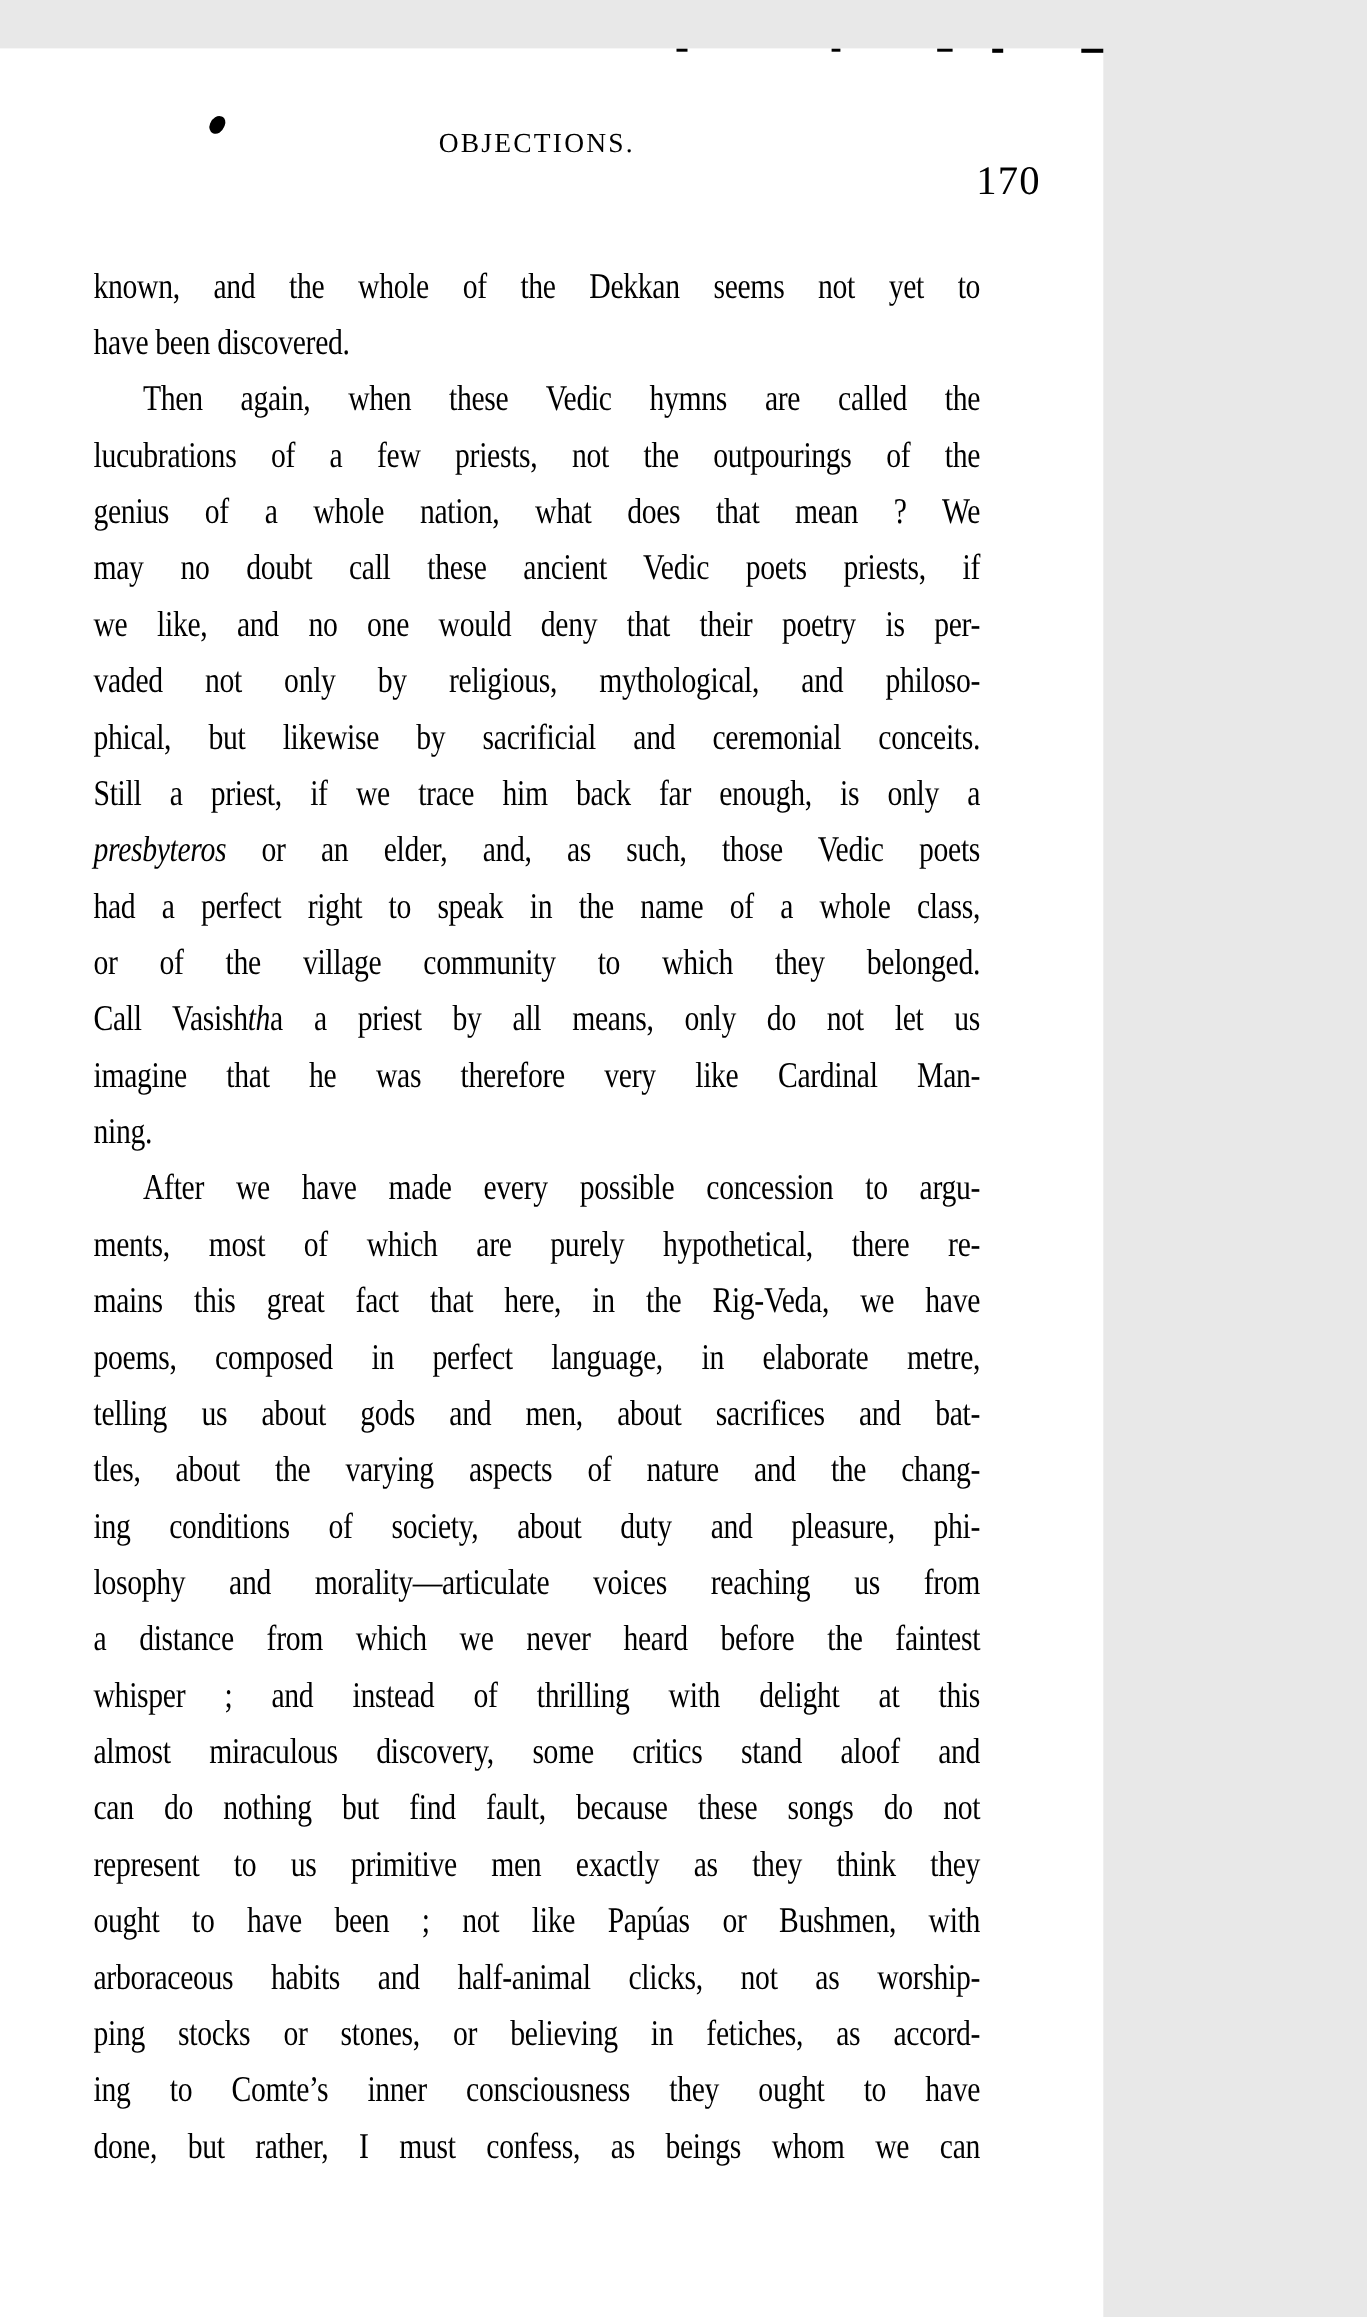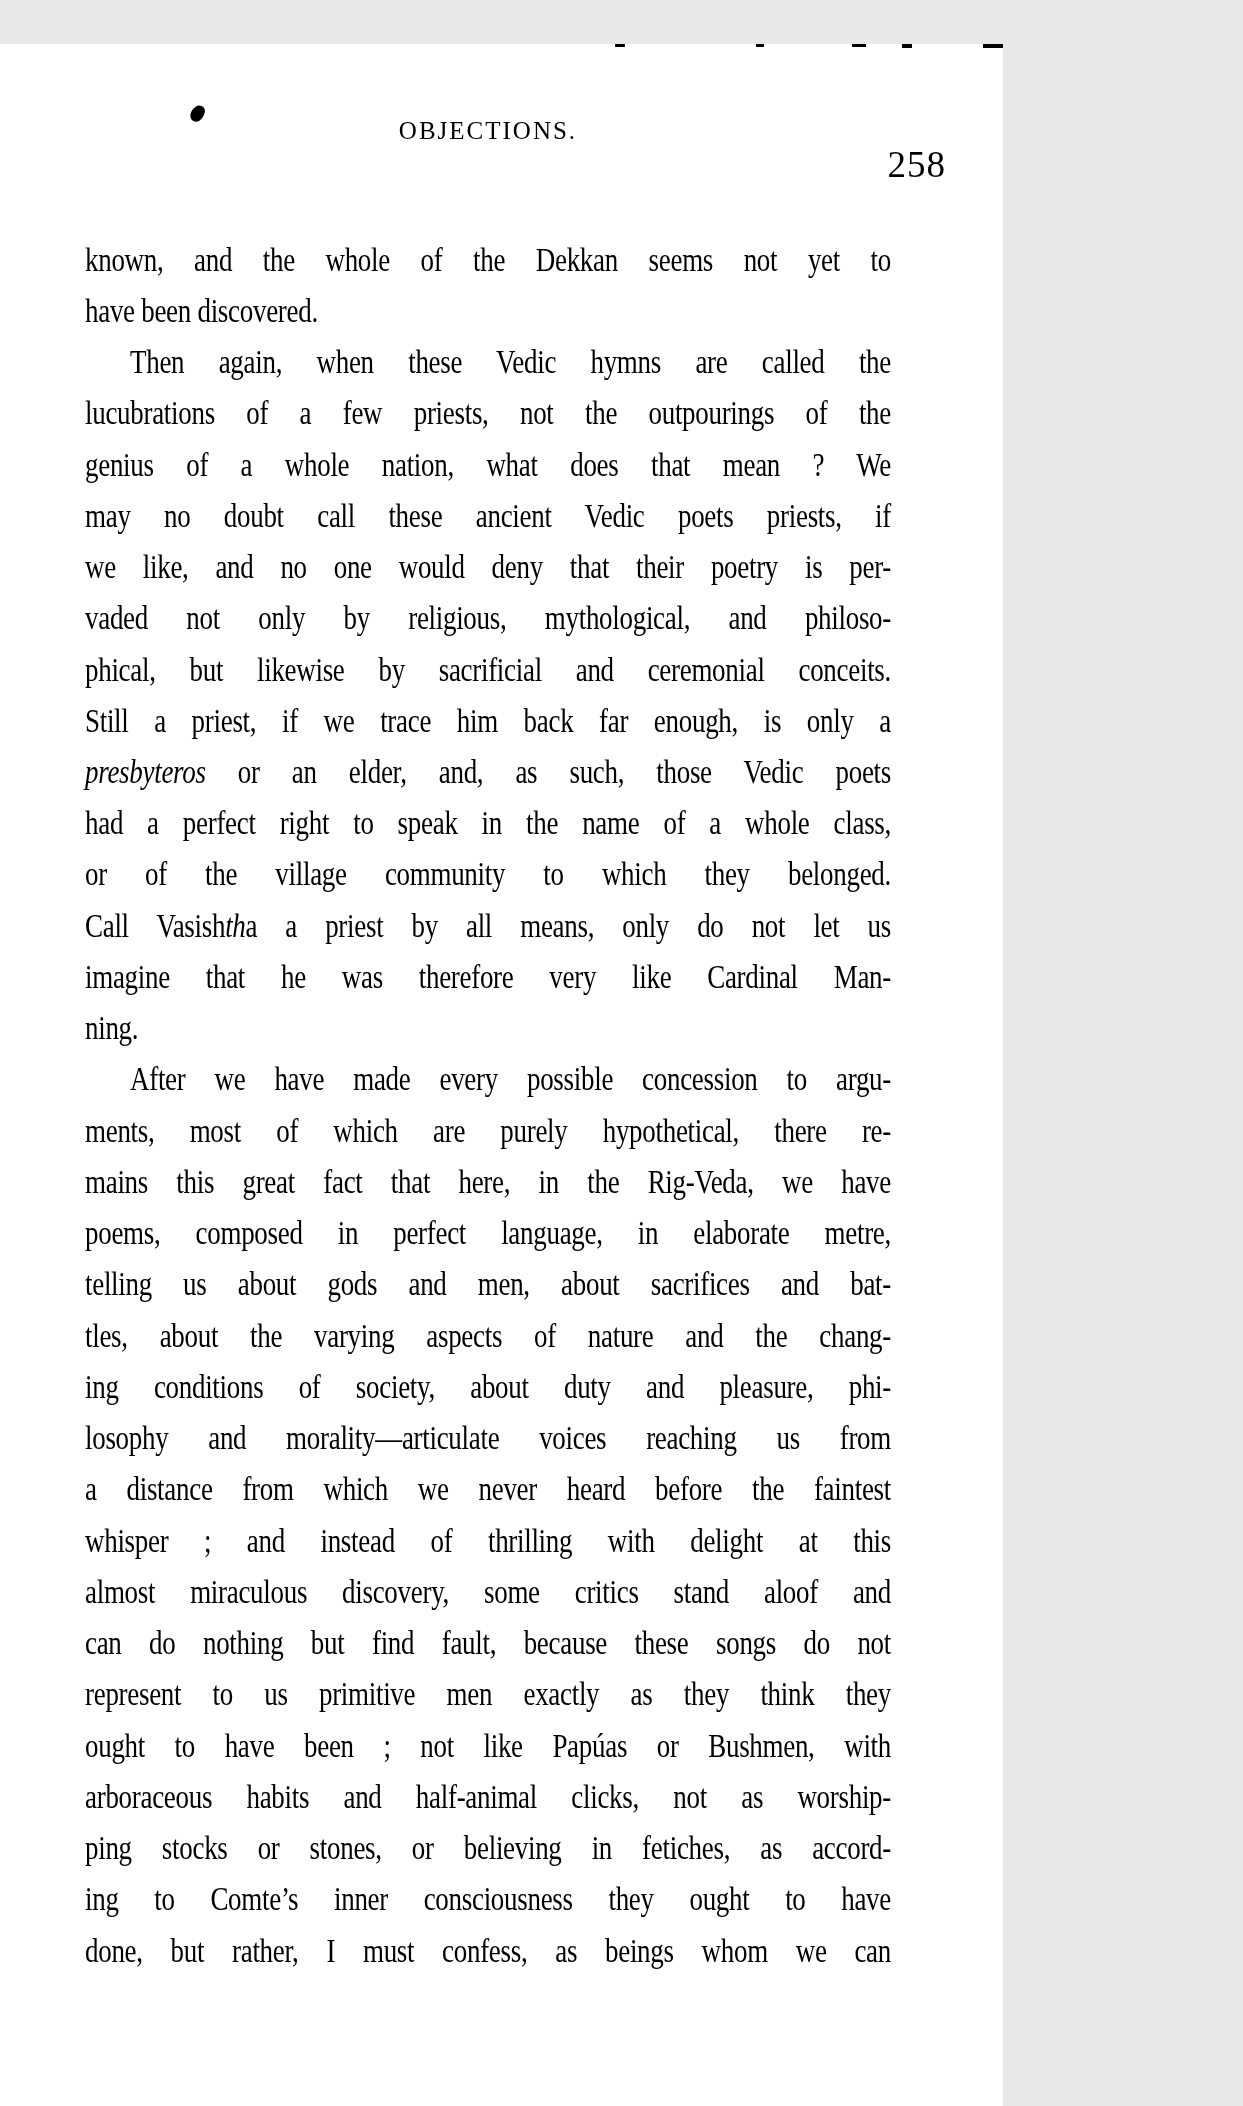--- a/index.html
+++ b/index.html
@@ -79,21 +79,21 @@
     <div class="edge-dash d2"></div>
     <div class="edge-dash d3"></div>
     <div class="edge-dash d4"></div>
     <div class="edge-dash d5"></div>
   </div>
 
   <div class="ink-blot"></div>
 
   <div class="running-head">OBJECTIONS.</div>
 
-  <div class="folio">258</div>
+  <div class="folio">170</div>
 
   <div class="text-block">
       <div class="line"><span>known, and the whole of the Dekkan seems not yet to</span></div>
       <div class="line end"><span>have been discovered.</span></div>
       <div class="line indent"><span>Then again, when these Vedic hymns are called the</span></div>
       <div class="line"><span>lucubrations of a few priests, not the outpourings of the</span></div>
       <div class="line"><span>genius of a whole nation, what does that mean ? We</span></div>
       <div class="line"><span>may no doubt call these ancient Vedic poets priests, if</span></div>
       <div class="line"><span>we like, and no one would deny that their poetry is per-</span></div>
       <div class="line"><span>vaded not only by religious, mythological, and philoso-</span></div>

